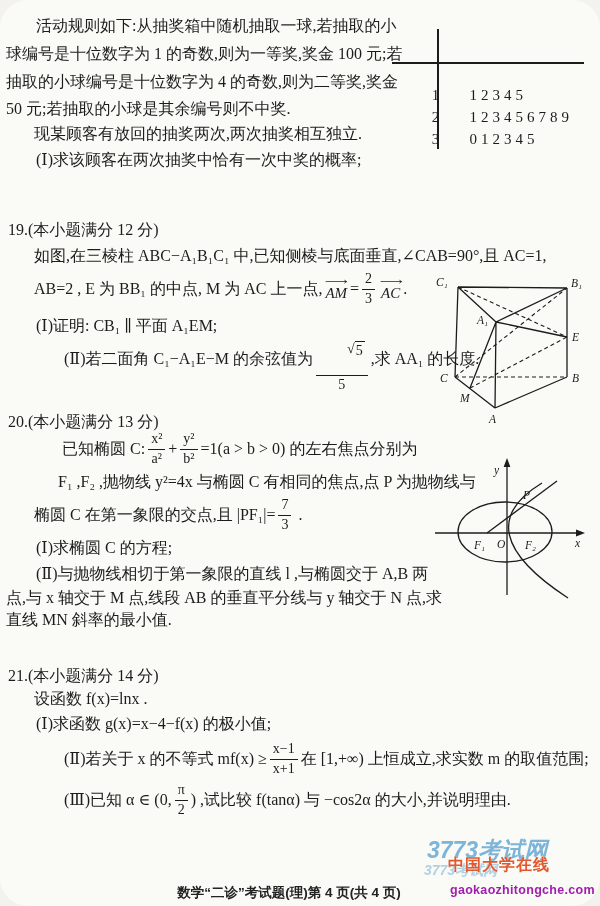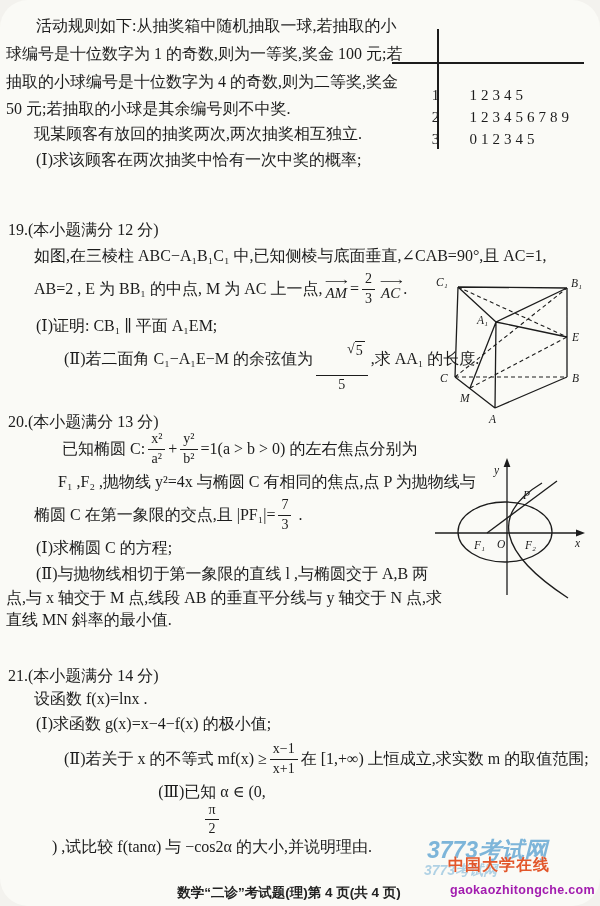--- a/index.html
+++ b/index.html
@@ -186,21 +186,21 @@
 
   <div class="t flex" style="left:36px;top:740px;height:38px;">
     <span>(Ⅱ)若关于 x 的不等式 mf(x) ≥</span>
     <span class="frac">
       <span class="num">x−1</span>
       <span class="den">x+1</span>
     </span>
     <span>在 [1,+∞) 上恒成立,求实数 m 的取值范围;</span>
   </div>
 
-  <div class="t flex" style="left:24px;top:782px;height:36px;flex-direction:column;">
+  <div class="t flex" style="left:36px;top:782px;height:36px;">
     <span>(Ⅲ)已知 α ∈ (0,</span>
     <span class="frac">
       <span class="num">π</span>
       <span class="den">2</span>
     </span>
     <span>) ,试比较 f(tanα) 与 −cos2α 的大小,并说明理由.</span>
   </div>
 
   <div class="footer">数学“二诊”考试题(理)第 4 页(共 4 页)</div>
 

